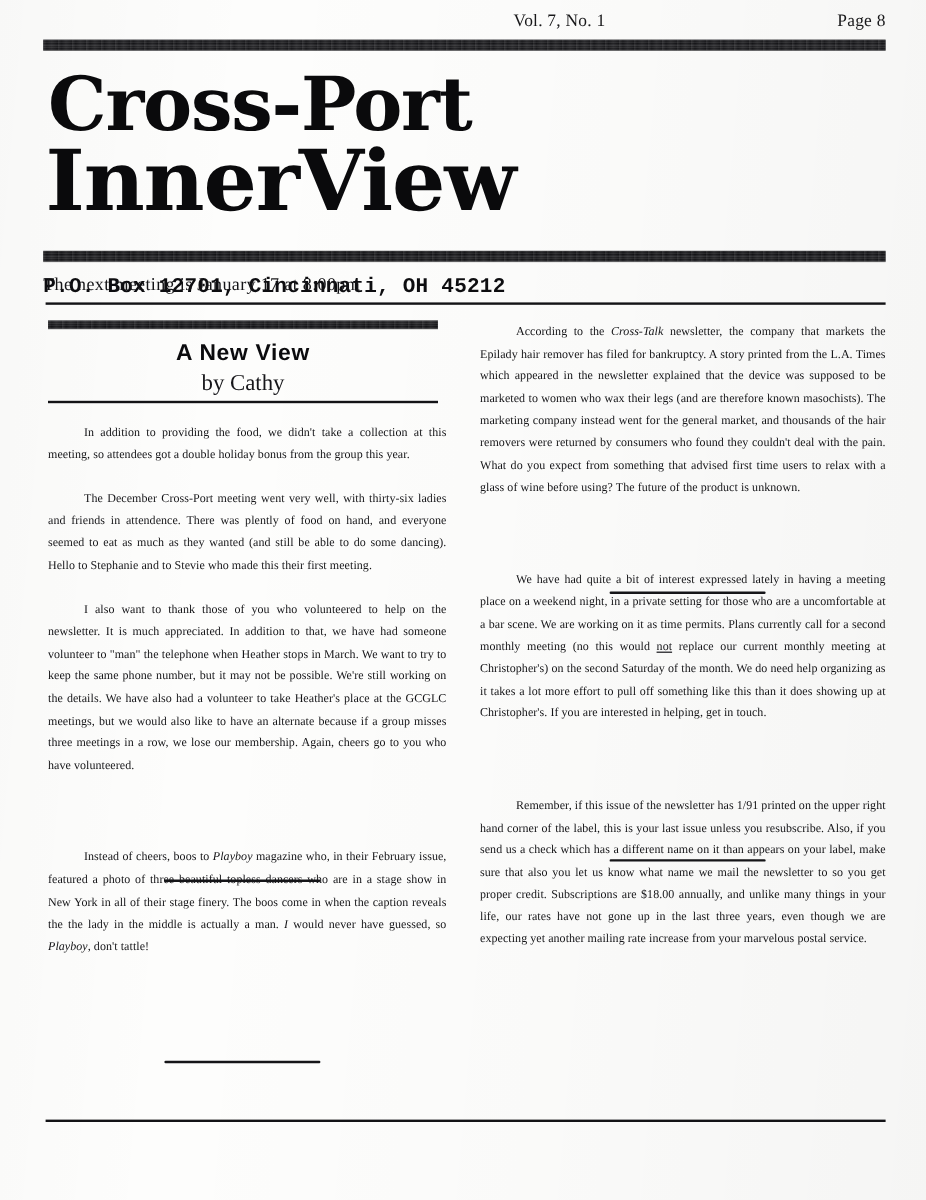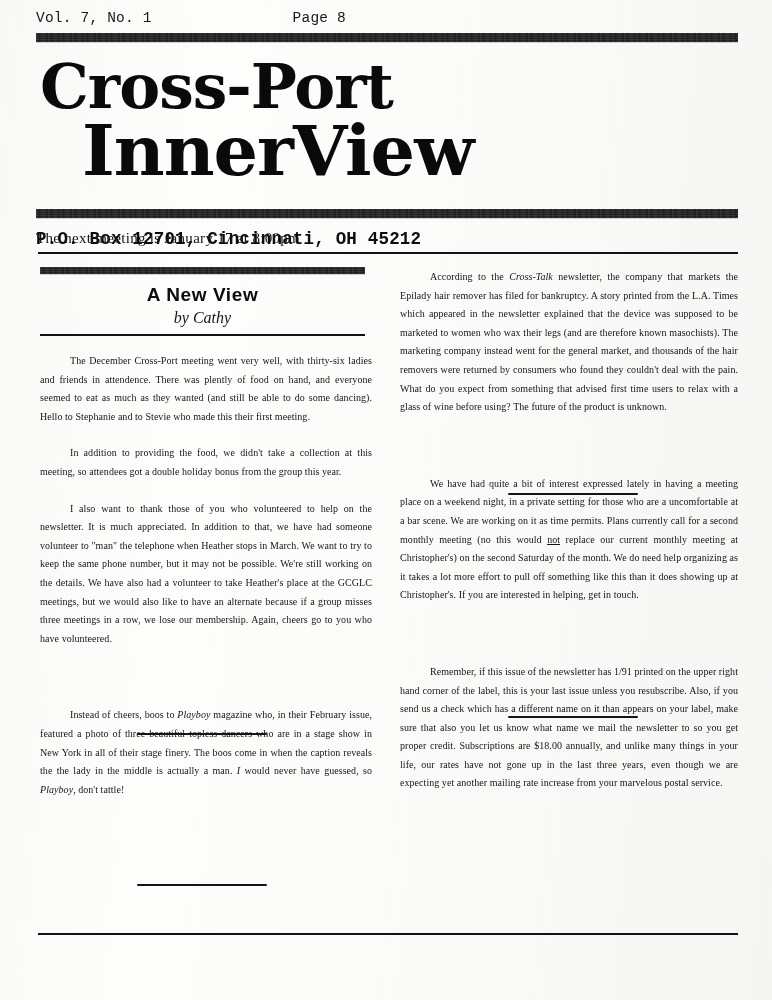--- a/index.html
+++ b/index.html
@@ -26,26 +26,27 @@
       #fdfdfc;
   }
 
   
   .folio {
     position: absolute;
     left: 36px;
     top: 10px;
     width: 702px;
     height: 20px;
-    font-family: Liberation Mono, monospace;
+    font-family: Liberation Serif, serif;
     font-size: 14.5px;
     letter-spacing: 0.2px;
     color: #18181a;
     display: flex;
     align-items: flex-start;
+    justify-content: flex-end;
   }
   .folio .vol  { width: 210px; text-align: left; }
   .folio .date { flex: 1; text-align: center; margin-left: -36px; }
   .folio .page-no { width: 100px; text-align: right; }
 
   
   .bar {
     position: absolute;
     background: #111114;
     background-image:
@@ -101,21 +102,20 @@
     transform: scaleX(0.99);
     transform-origin: left center;
   }
   #masthead-line-2 {
     position: absolute;
     left: 2px;
     top: 70px;
     font-size: 70px;
     transform: scaleX(1.0);
     transform-origin: left center;
-    margin-left: 44px;
   }
   #masthead-address {
     position: absolute;
     left: 0;
     top: 181px;
     width: 702px;
     font-family: Liberation Mono, monospace;
     font-weight: 700;
     font-size: 17.5px;
     letter-spacing: 0.2px;
@@ -146,23 +146,22 @@
   #article-title {
     font-family: "Liberation Sans", sans-serif;
     font-weight: 700;
     font-size: 19px;
     letter-spacing: 0.6px;
     color: #0b0b0e;
   }
   #article-byline {
     margin-top: 3px;
     font-family: "Liberation Serif", serif;
-    font-size: 16px;
+    font-size: 19px;
     color: #16161a;
-    font-style: italic;
   }
 
   
   .column {
     position: absolute;
     top: 352px;
     font-family: "Liberation Serif", serif;
     font-size: 10px;
     line-height: 18.6px;
     text-align: justify;
@@ -215,22 +214,22 @@
   <div class="bar" id="bar-column"></div>
 
   <div class="article-head">
     <div id="article-title">A New View</div>
     <div id="article-byline">by Cathy</div>
   </div>
 
   <div class="rule" id="rule-head"></div>
 
   <div class="column" id="column-left">
+    <p>In addition to providing the food, we didn't take a collection at this meeting, so attendees got a double holiday bonus from the group this year.</p>
     <p>The December Cross-Port meeting went very well, with thirty-six ladies and friends in attendence. There was plently of food on hand, and everyone seemed to eat as much as they wanted (and still be able to do some dancing). Hello to Stephanie and to Stevie who made this their first meeting.</p>
-    <p>In addition to providing the food, we didn't take a collection at this meeting, so attendees got a double holiday bonus from the group this year.</p>
     <p>I also want to thank those of you who volunteered to help on the newsletter. It is much appreciated. In addition to that, we have had someone volunteer to "man" the telephone when Heather stops in March. We want to try to keep the same phone number, but it may not be possible. We're still working on the details. We have also had a volunteer to take Heather's place at the GCGLC meetings, but we would also like to have an alternate because if a group misses three meetings in a row, we lose our membership. Again, cheers go to you who have volunteered.</p>
     <div class="spacer-divider"></div>
     <p><span>Instead of cheers, boos to </span><em>Playboy</em><span> magazine who, in their February issue, featured a photo of three beautiful topless dancers who are in a stage show in New York in all of their stage finery. The boos come in when the caption reveals the the lady in the middle is actually a man. </span><em>I</em><span> would never have guessed, so </span><em>Playboy</em><span>, don't tattle!</span></p>
   </div>
 
   <div class="column" id="column-right">
     <p><span>According to the </span><em>Cross-Talk</em><span> newsletter, the company that markets the Epilady hair remover has filed for bankruptcy. A story printed from the L.A. Times which appeared in the newsletter explained that the device was supposed to be marketed to women who wax their legs (and are therefore known masochists). The marketing company instead went for the general market, and thousands of the hair removers were returned by consumers who found they couldn't deal with the pain. What do you expect from something that advised first time users to relax with a glass of wine before using? The future of the product is unknown.</span></p>
     <div class="spacer-divider"></div>
     <p><span>We have had quite a bit of interest expressed lately in having a meeting place on a weekend night, in a private setting for those who are a uncomfortable at a bar scene. We are working on it as time permits. Plans currently call for a second monthly meeting (no this would </span><u>not</u><span> replace our current monthly meeting at Christopher's) on the second Saturday of the month. We do need help organizing as it takes a lot more effort to pull off something like this than it does showing up at Christopher's. If you are interested in helping, get in touch.</span></p>
     <div class="spacer-divider"></div>

